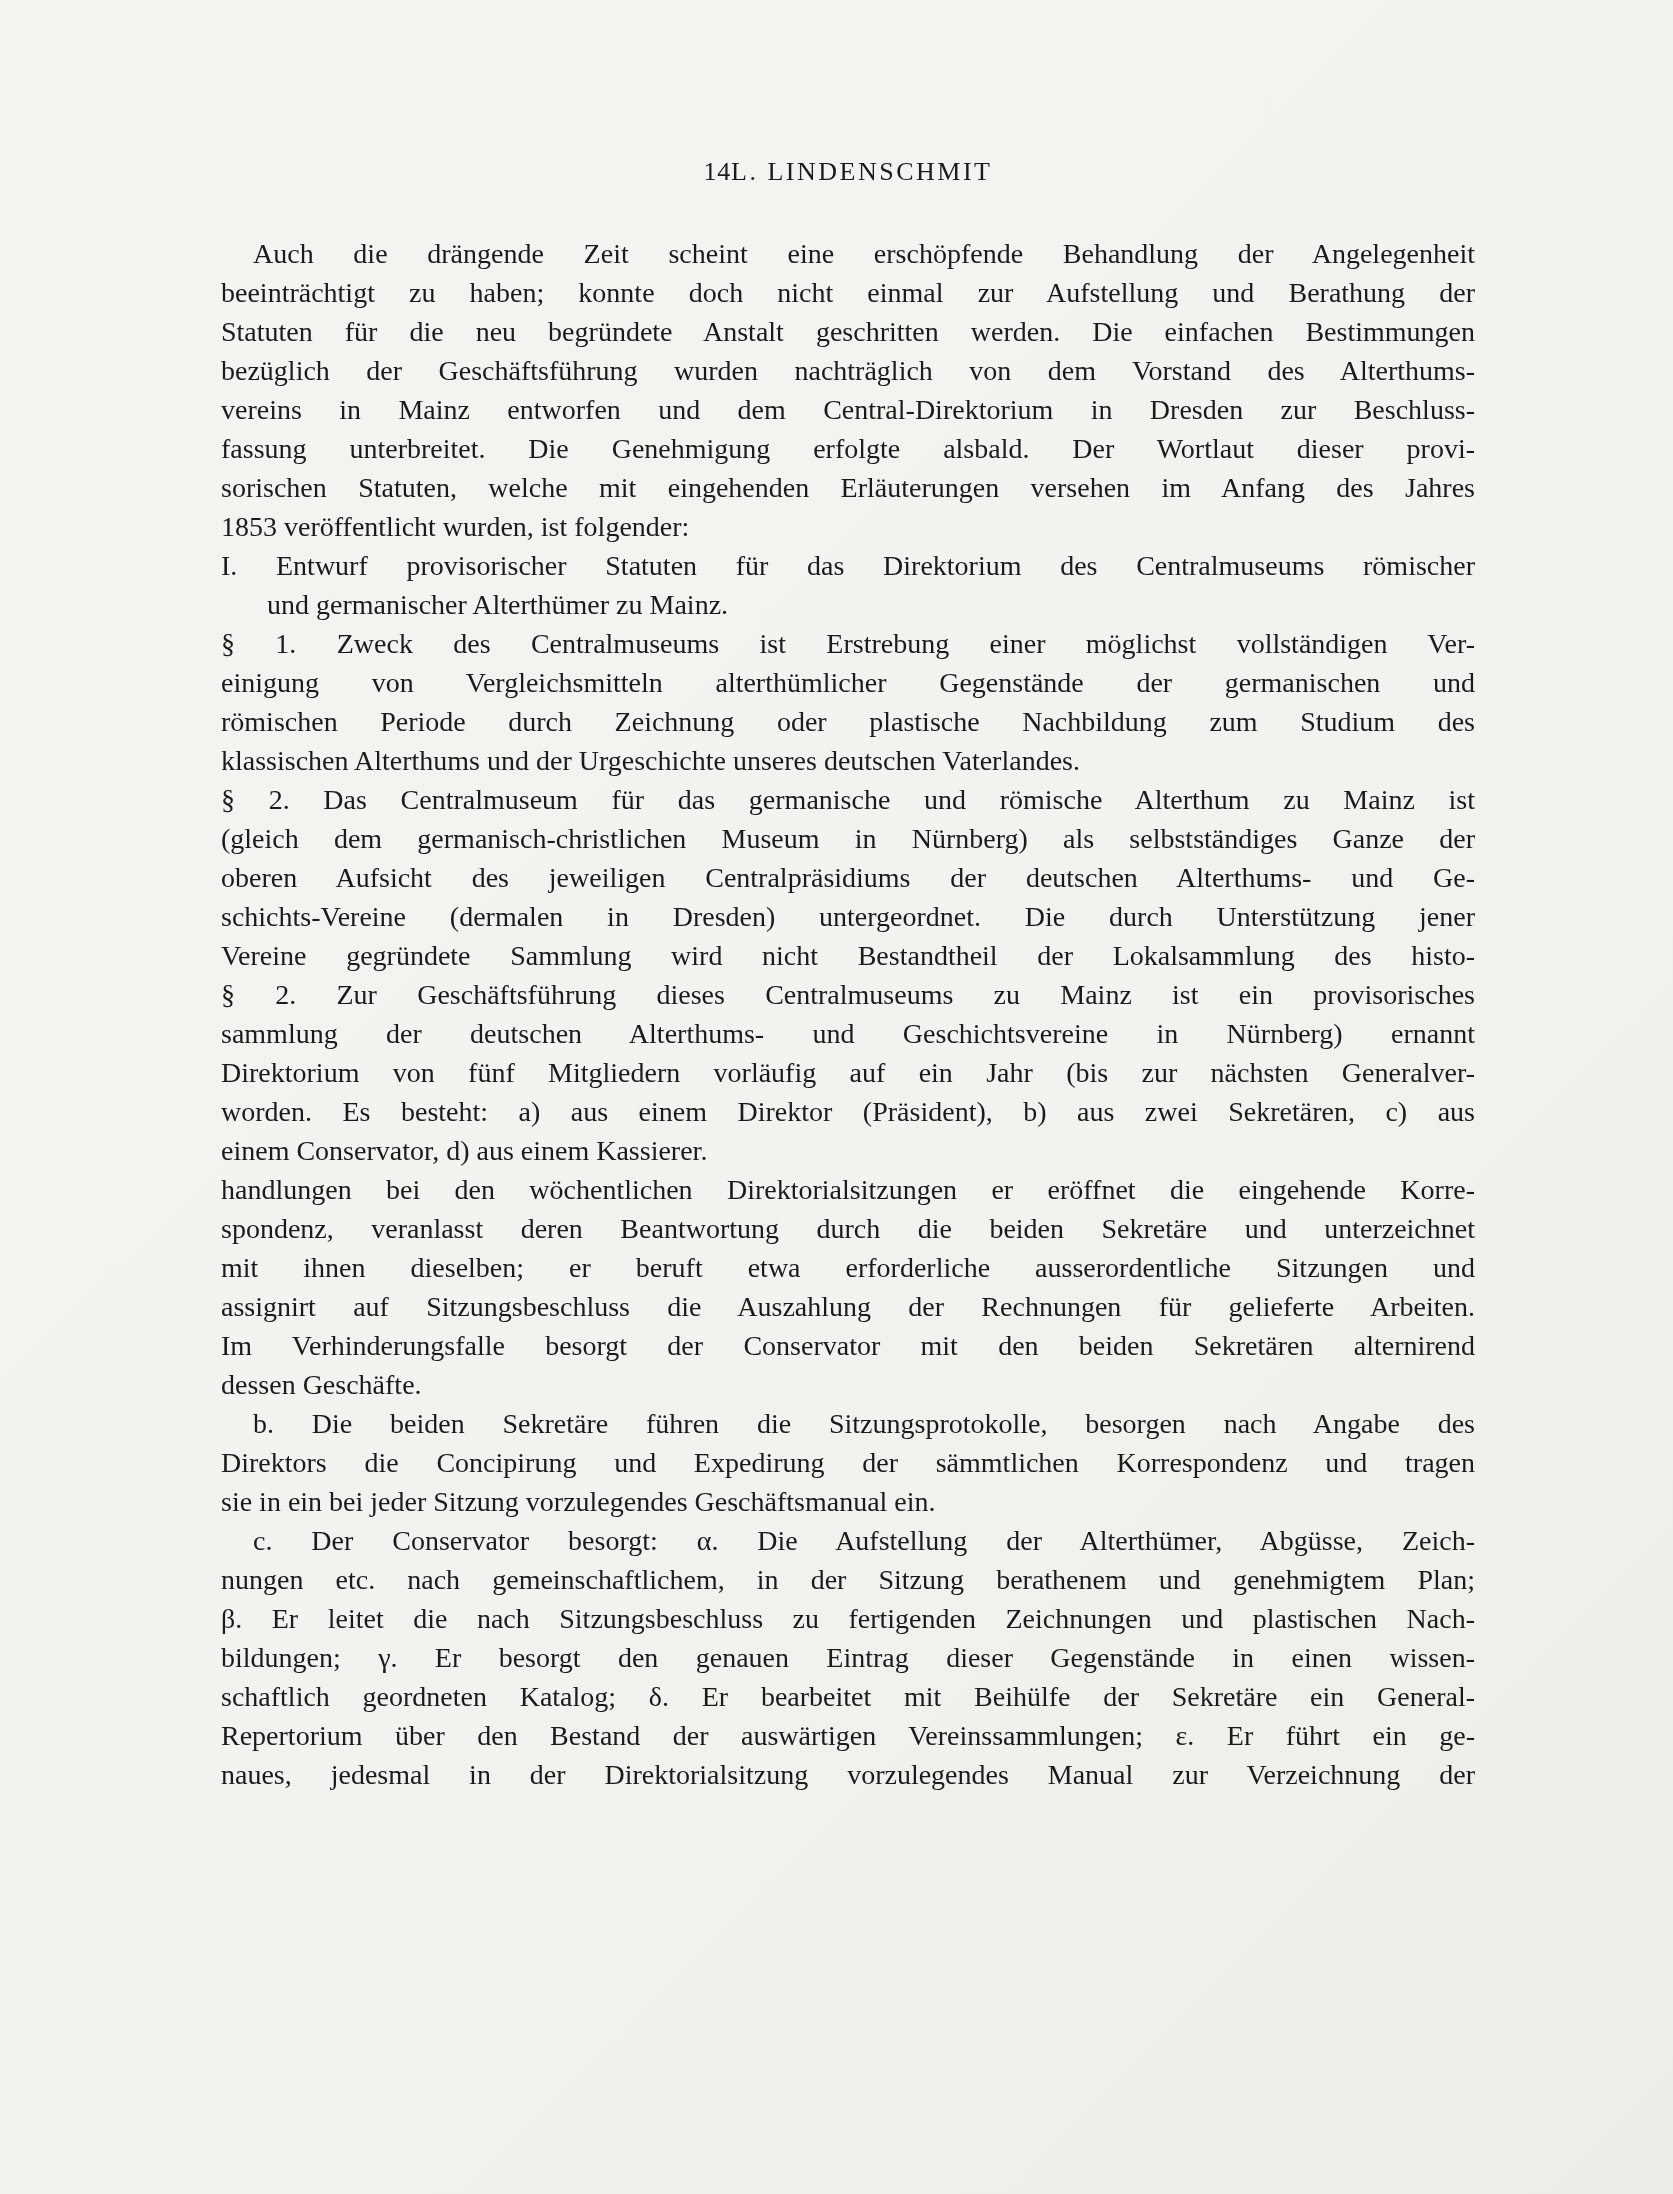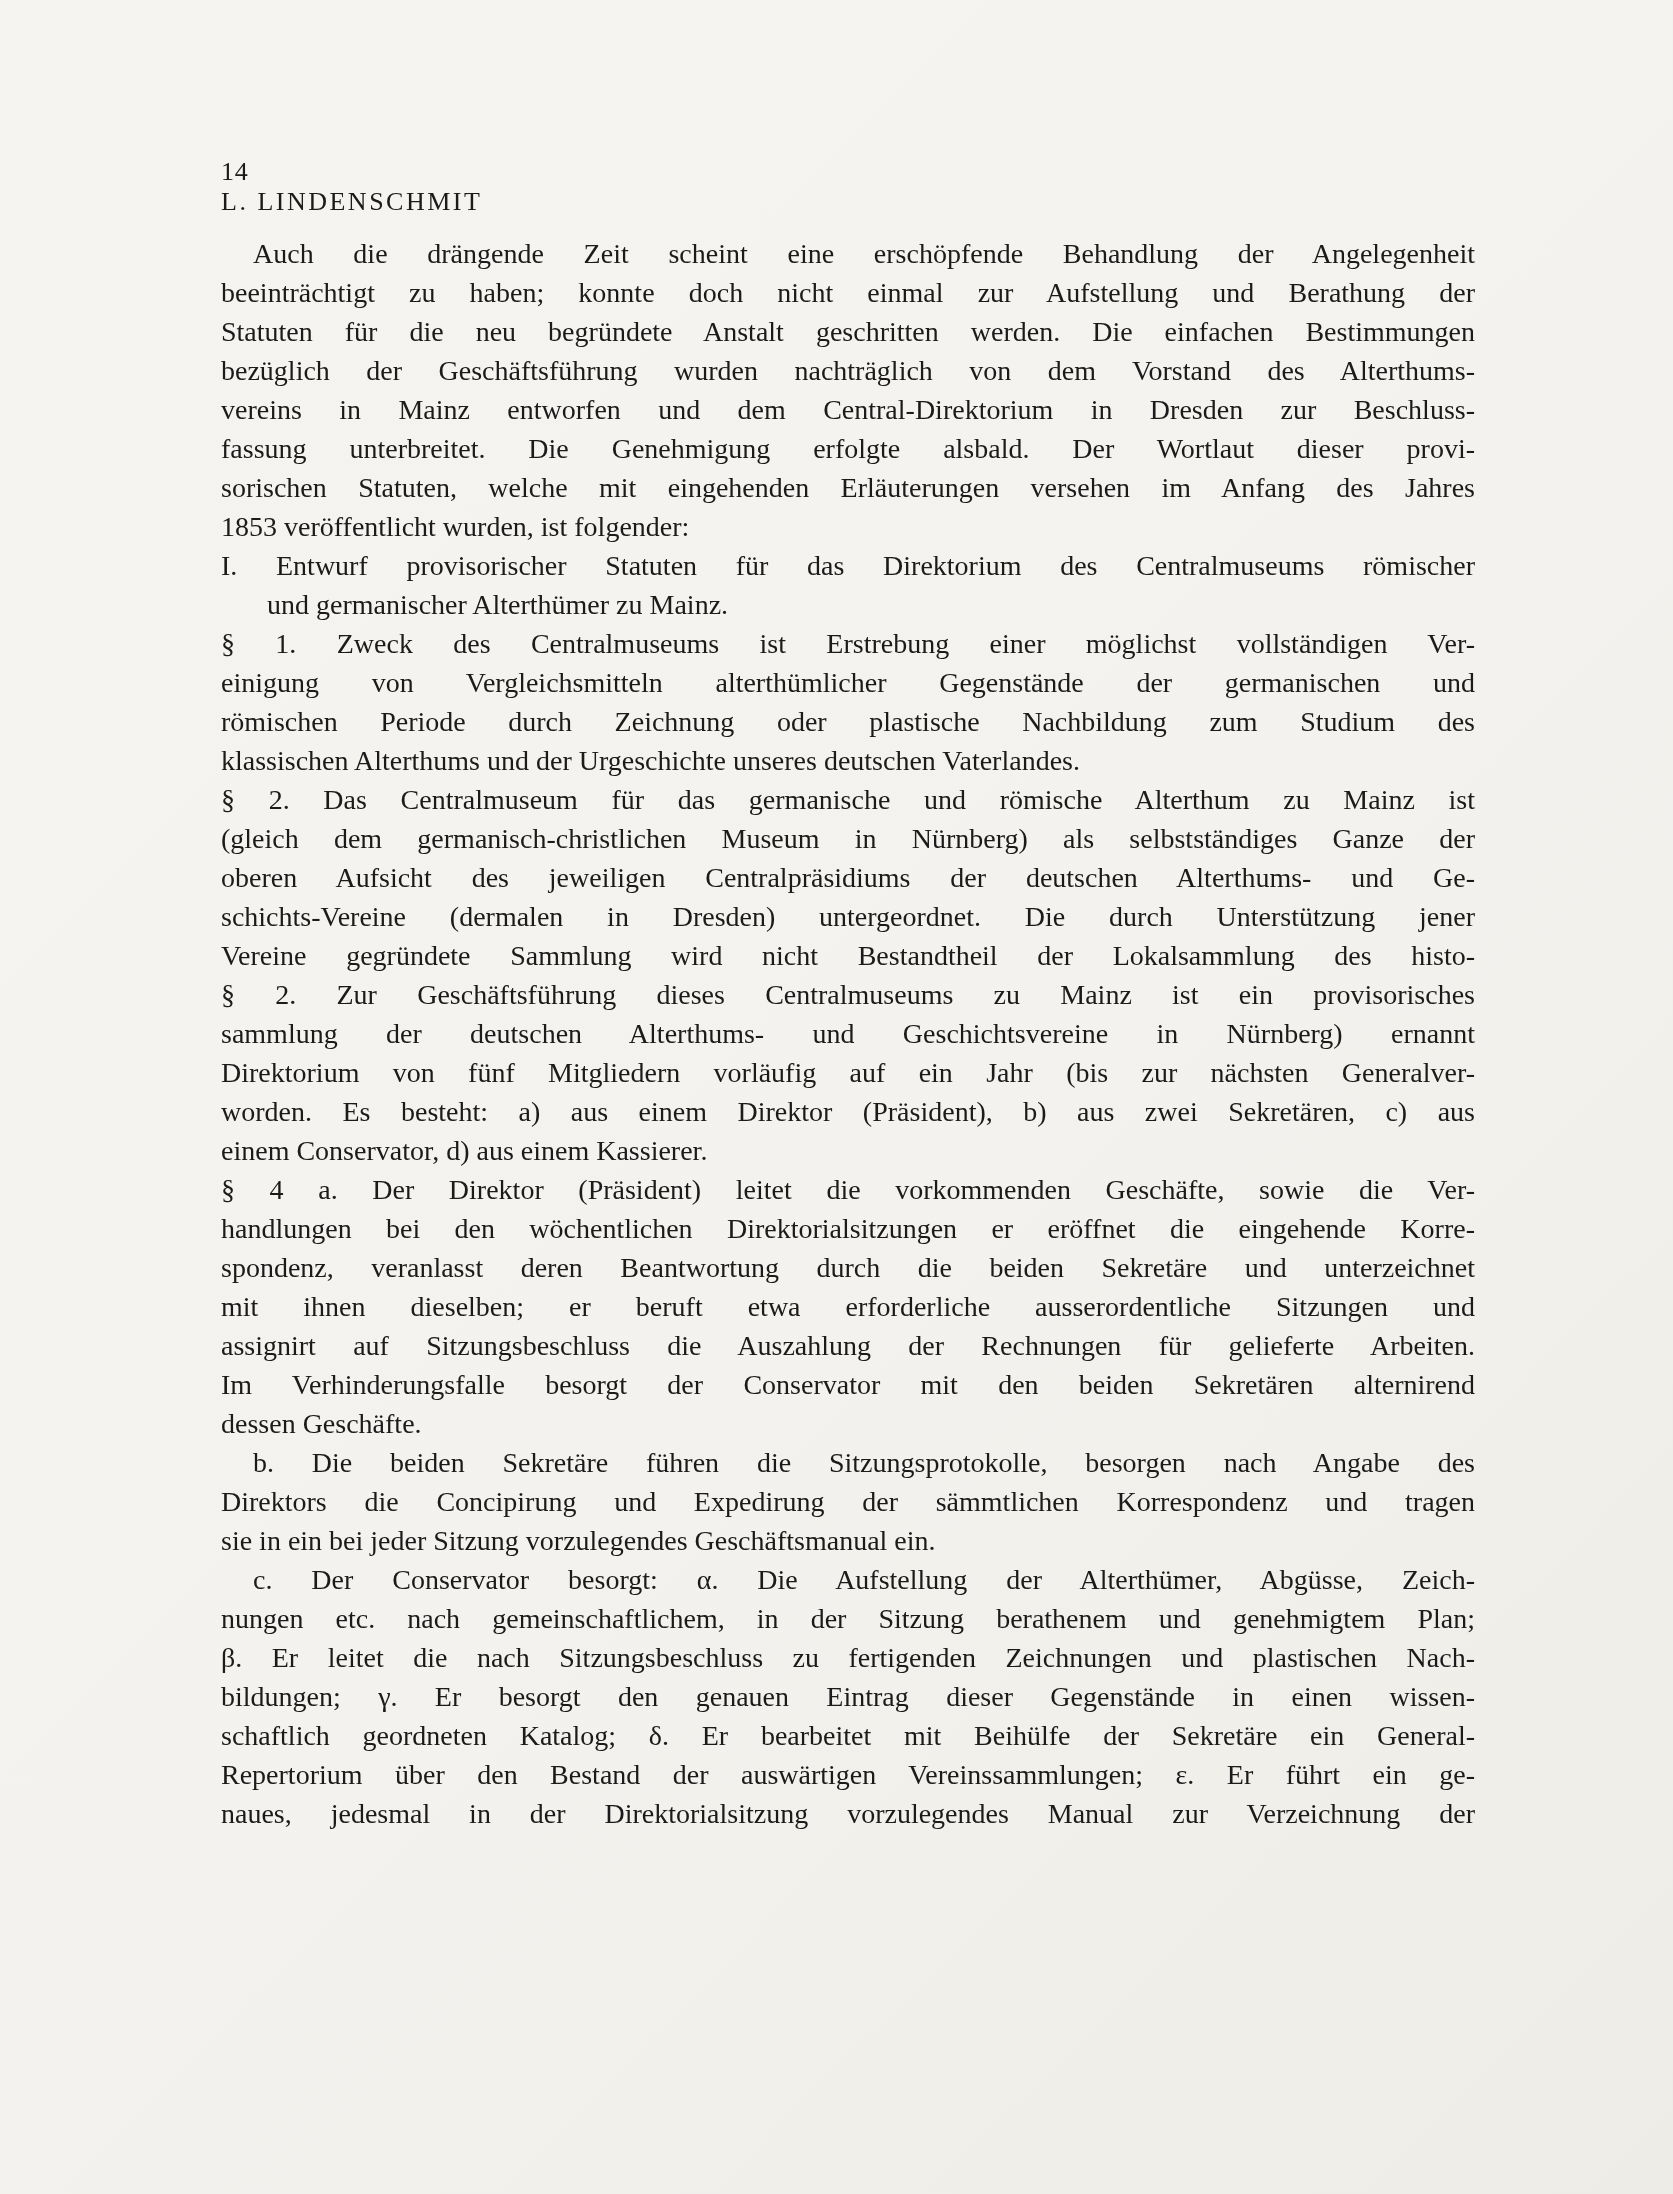--- a/index.html
+++ b/index.html
@@ -19,24 +19,23 @@
     overflow: hidden;
     background: linear-gradient(135deg, #f5f4f0 0%, #f3f2ee 55%, #eeece7 100%);
     color: #1b1b1b;
   }
   .running-header {
     position: absolute;
     top: 157px;
     left: 221px;
     width: 1254px;
     display: flex;
-    justify-content: space-between;
+    justify-content: center;
     align-items: baseline;
     font-size: 26px;
-    flex-direction: column;
   }
   .page-number {
     letter-spacing: 0.8px;
   }
   .running-title {
     letter-spacing: 2.5px;
     font-variant: normal;
   }
   .body-text {
     position: absolute;
@@ -104,21 +103,20 @@
         <div class="line">Vereine gegründete Sammlung wird nicht Bestandtheil der Lokalsammlung des histo-</div>
       </div>
       <div class="paragraph">
         <div class="line">§ 2.  Zur Geschäftsführung dieses Centralmuseums zu Mainz ist ein provisorisches</div>
         <div class="line">sammlung der deutschen Alterthums- und Geschichtsvereine in Nürnberg) ernannt</div>
         <div class="line">Direktorium von fünf Mitgliedern vorläufig auf ein Jahr (bis zur nächsten Generalver-</div>
         <div class="line">worden.  Es besteht: a) aus einem Direktor (Präsident), b) aus zwei Sekretären, c) aus</div>
         <div class="line flush">einem Conservator, d) aus einem Kassierer.</div>
       </div>
       <div class="paragraph">
-        <div class="line">§ 4  a. Der Direktor (Präsident) leitet die vorkommenden Geschäfte, sowie die Ver-</div>
         <div class="line">handlungen bei den wöchentlichen Direktorialsitzungen er eröffnet die eingehende Korre-</div>
         <div class="line">spondenz, veranlasst deren Beantwortung durch die beiden Sekretäre und unterzeichnet</div>
         <div class="line">mit ihnen dieselben; er beruft etwa erforderliche ausserordentliche Sitzungen und</div>
         <div class="line">assignirt auf Sitzungsbeschluss die Auszahlung der Rechnungen für gelieferte Arbeiten.</div>
         <div class="line">Im Verhinderungsfalle besorgt der Conservator mit den beiden Sekretären alternirend</div>
         <div class="line flush">dessen Geschäfte.</div>
       </div>
       <div class="paragraph">
         <div class="line" style="padding-left: 32px;">b. Die beiden Sekretäre führen die Sitzungsprotokolle, besorgen nach Angabe des</div>
         <div class="line">Direktors die Concipirung und Expedirung der sämmtlichen Korrespondenz und tragen</div>

